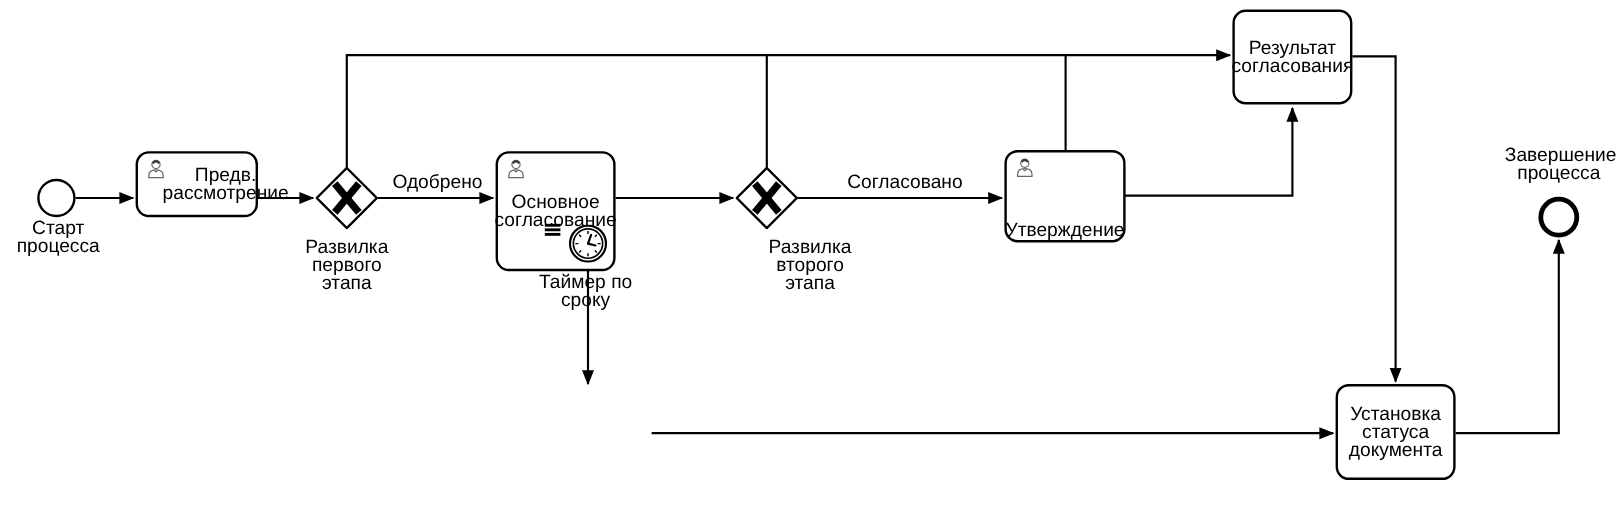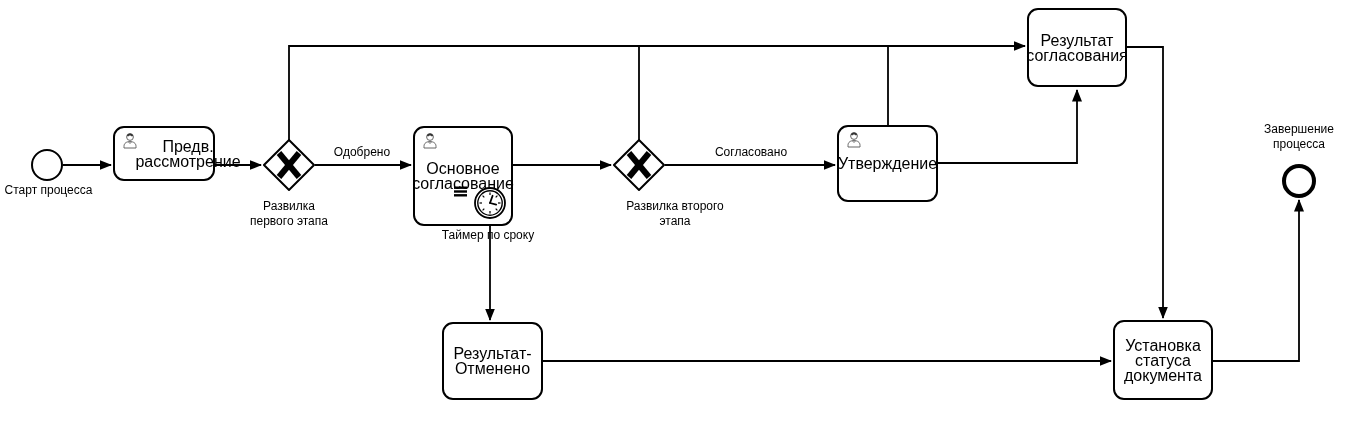--- a/index.html
+++ b/index.html
@@ -8,21 +8,21 @@
     font-family:"Liberation Sans",sans-serif;color:#000;overflow:hidden;
   }
   svg.edges{position:absolute;left:0;top:0;}
   .edge{fill:none;stroke:#000;stroke-width:1.8;}
   .task{
     position:absolute;box-sizing:border-box;border:2px solid #000;border-radius:11px;
     background:#fff;display:flex;align-items:center;justify-content:center;
   }
   .task .label{font-size:16px;line-height:15px;text-align:center;white-space:pre-line;}
   .ext-label{
-    position:absolute;font-size:12px;line-height:15px;text-align:center;white-space:pre-line;
+    position:absolute;font-size:16px;line-height:15px;text-align:center;white-space:pre-line;
   }
   .event{position:absolute;box-sizing:border-box;border-radius:50%;background:#fff;}
   .start-event{left:31px;top:149px;width:32px;height:32px;border:2.5px solid #000;}
   .end-event{left:1282px;top:164px;width:34px;height:34px;border:4px solid #000;}
   .gateway{position:absolute;width:52px;height:52px;}
   .gw1{left:263px;top:139px;}
   .gw2{left:613px;top:139px;}
   .user-icon{position:absolute;left:6px;top:4px;}
   .seq-marker{position:absolute;left:38px;top:58px;}
   .timer-event{position:absolute;left:474px;top:187px;width:32px;height:32px;}
@@ -126,39 +126,35 @@
         <line x1="16" y1="14" x2="36" y2="38" stroke="#000" stroke-width="6"></line>
         <line x1="36" y1="14" x2="16" y2="38" stroke="#000" stroke-width="6"></line>
       </g>
     </svg>
   </div>
   <div class="ext-label" style="left:584px;top:199px;width:110px;margin-left:36px;">Развилка второго
 этапа</div>
 
   <div class="ext-label" style="left:706px;top:145px;width:90px;">Согласовано</div>
 
-  <div class="task" style="left:837px;top:125px;width:101px;height:77px;">
+  <div class="task" style="left:837px;top:125px;width:101px;height:77px;align-items:flex-end;">
     <svg class="user-icon" width="18" height="18" viewBox="0 0 18 18">
       <circle cx="9" cy="5" r="3.4" fill="#fff" stroke="#666" stroke-width="1"></circle>
       <path d="M5.8,3.8 A3.4,3.4 0 0 1 12.2,3.8 L10.8,4.6 A2 2 0 0 0 7.2,4.6 Z" fill="#333"></path>
       <path d="M3,16 v-1.6 c0,-3.4 2.6,-4.8 6,-4.8 s6,1.4 6,4.8 V16 Z" fill="#fff" stroke="#666" stroke-width="1"></path>
       <path d="M7.2,9.8 L9,11.4 L10.8,9.8" fill="none" stroke="#666" stroke-width="0.9"></path>
     </svg>
     <span class="label">Утверждение</span>
   </div>
 
   <div class="task" style="left:1027px;top:8px;width:100px;height:79px;">
     <span class="label">Результат
 согласования</span>
   </div>
 
-  <div class="task" style="left:442px;top:322px;width:101px;height:78px;">
-    <span class="label">Результат-
-Отменено</span>
-  </div>
 
   <div class="task" style="left:1113px;top:320px;width:100px;height:80px;">
     <span class="label">Установка
 статуса
 документа</span>
   </div>
 
   <div class="event end-event"></div>
   <div class="ext-label" style="left:1254px;top:122px;width:90px;">Завершение
 процесса</div>

